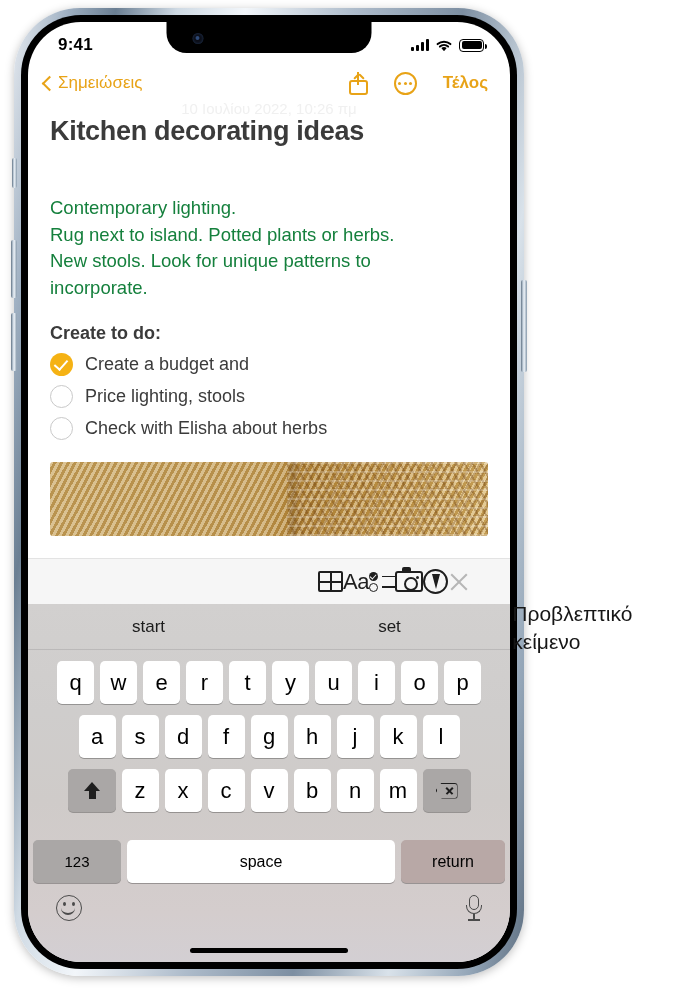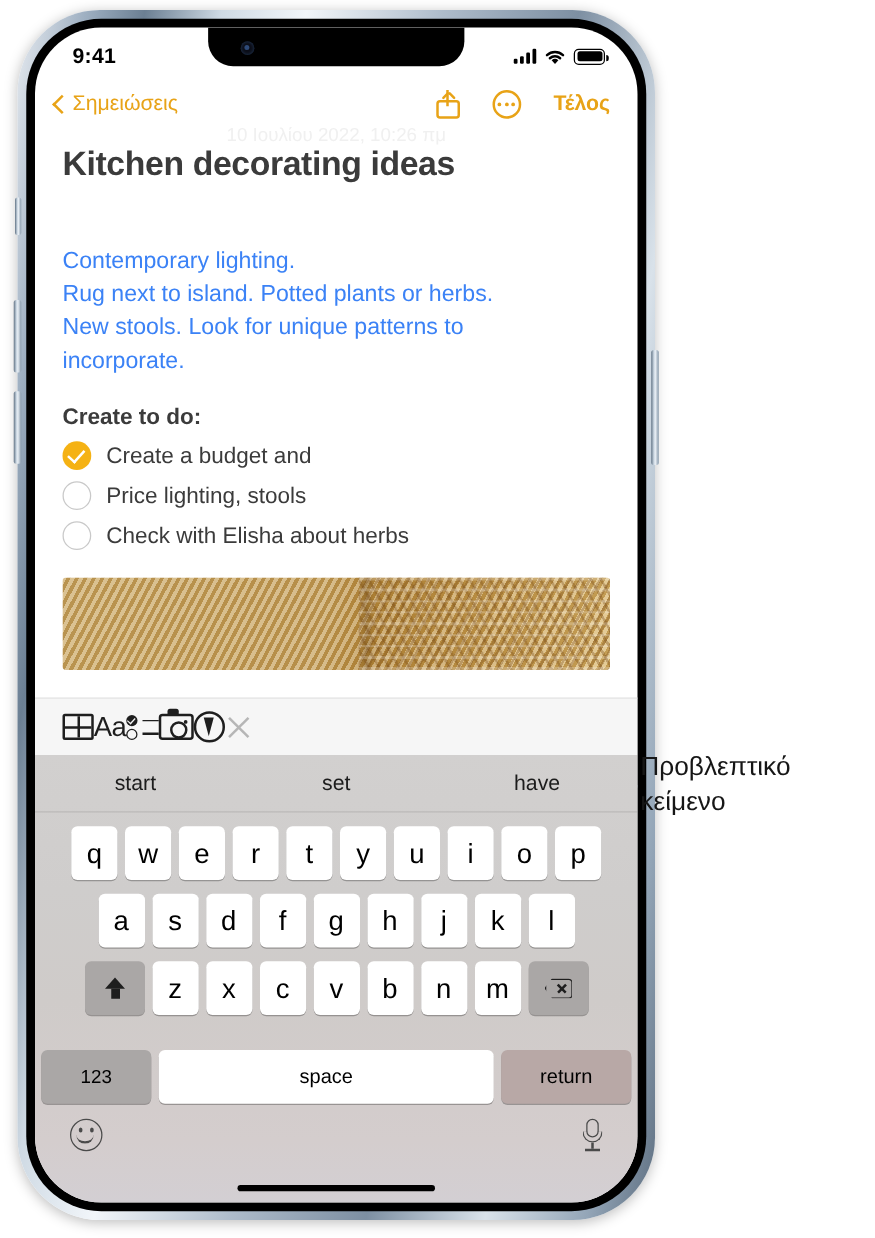--- a/index.html
+++ b/index.html
@@ -91,21 +91,21 @@
   .nav-done { color:#E8A317; font-size:17px; font-weight:bold; }
 
   
   .note { position: relative; padding: 0 22px; }
   .note-date {
     position: absolute; left: 0; right: 0; top: -16px;
     text-align: center; font-size: 15px; color: #f0f0f0;
     pointer-events: none;
   }
   .note-title { font-size: 27px; font-weight: bold; color: #3b3b3b; letter-spacing: -.3px; margin: 12px 0 2px; }
-  .note-para { font-size: 18.5px; line-height: 26.5px; color: #3b82f6; margin-top: 48px; }
+  .note-para { font-size: 18.5px; line-height: 26.5px; color: #15803d; margin-top: 48px; }
   .note-sub { font-size: 18px; font-weight: bold; color: #3b3b3b; margin-top: 22px; }
   .todo { display: flex; align-items: center; gap: 12px; margin-top: 9px; }
   .cbox { width: 23px; height: 23px; border-radius: 50%; flex: 0 0 auto; }
   .cbox.off { border: 1.6px solid #c9c9c9; background: #fff; }
   .cbox.on { background: #F5B214; position: relative; }
   .cbox.on::after {
     content:""; position:absolute; left:7px; top:4px; width:6px; height:11px;
     border-right: 2.2px solid #fff; border-bottom: 2.2px solid #fff; transform: rotate(42deg);
   }
   .todo-label { font-size: 18px; color: #3b3b3b; }
@@ -121,21 +121,21 @@
     background:
       repeating-linear-gradient(0deg, rgba(255,255,255,.22) 0 2px, rgba(0,0,0,0) 2px 9px),
       repeating-linear-gradient(60deg, rgba(120,75,25,.35) 0 2px, rgba(0,0,0,0) 2px 7px),
       repeating-linear-gradient(-60deg, rgba(120,75,25,.30) 0 2px, rgba(0,0,0,0) 2px 7px);
   }
 
   
   .fmtbar {
     position: absolute; left: 0; right: 0; top: 536px; height: 46px;
     background: #f6f6f6; border-top: 1px solid #e3e3e3;
-    display: flex; align-items: center; justify-content: flex-start; padding: 0 22px;
+    display: flex; align-items: center; justify-content: flex-end; padding: 0 40px;
     z-index: 10;
   }
   .fmt { color: #1e1e1e; cursor: pointer; }
   .ic-table { width: 25px; height: 21px; border: 2px solid #1e1e1e; border-radius: 2px; position: relative; }
   .ic-table::before { content:""; position:absolute; left:0; right:0; top:50%; height:2px; background:#1e1e1e; transform: translateY(-50%); }
   .ic-table::after  { content:""; position:absolute; top:0; bottom:0; left:50%; width:2px; background:#1e1e1e; transform: translateX(-50%); }
   .ic-aa { font-size: 22px; color:#1e1e1e; letter-spacing:-.5px; }
   .ic-check { width: 26px; height: 20px; position: relative; }
   .ic-check .c1 { position:absolute; left:0; top:0; width:9px; height:9px; border-radius:50%; background:#1e1e1e; }
   .ic-check .c1::after { content:""; position:absolute; left:2.4px; top:1.4px; width:3px; height:5px; border-right:1.5px solid #f6f6f6; border-bottom:1.5px solid #f6f6f6; transform:rotate(42deg); }
@@ -322,21 +322,20 @@
               <span class="dot"></span>
             </span>
           <span class="fmt ic-pen"></span>
           <span class="fmt ic-x"></span>
         </div>
 
         <div class="keyboard">
           <div class="predbar">
             <span class="pred">start</span>
             <span class="pred">set</span>
-            <span class="pred">have</span>
           </div>
 
           <div class="krow r1">
             <span class="key">q</span>
             <span class="key">w</span>
             <span class="key">e</span>
             <span class="key">r</span>
             <span class="key">t</span>
             <span class="key">y</span>
             <span class="key">u</span>

